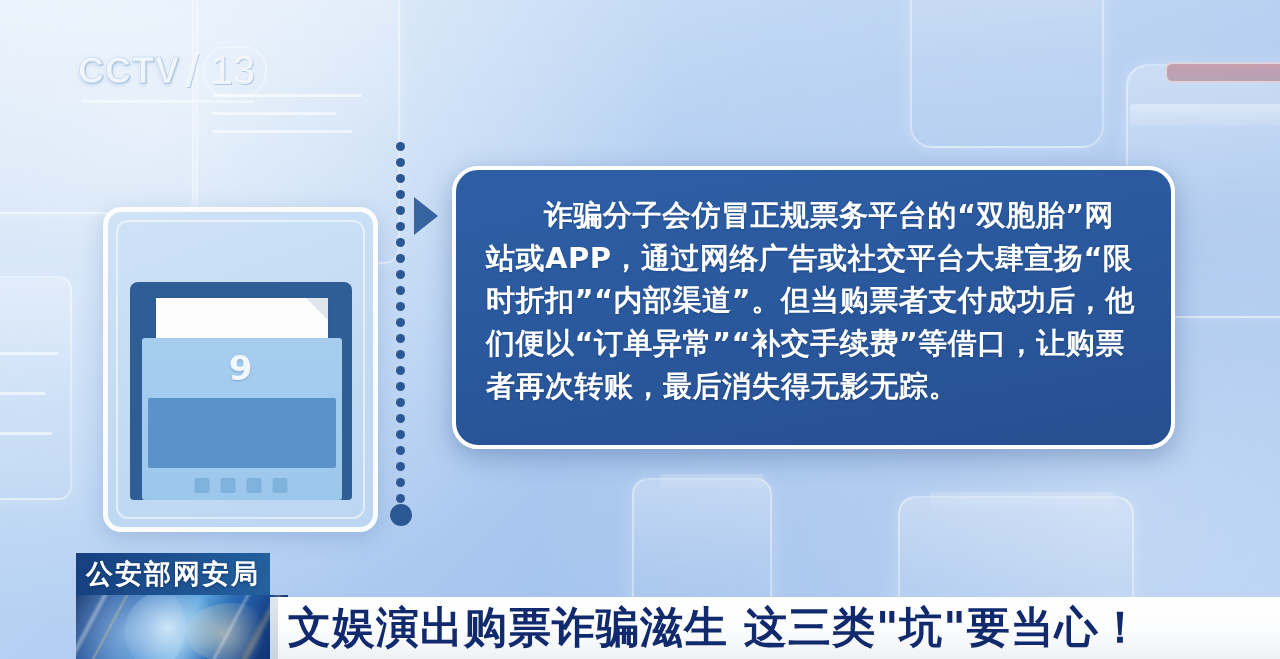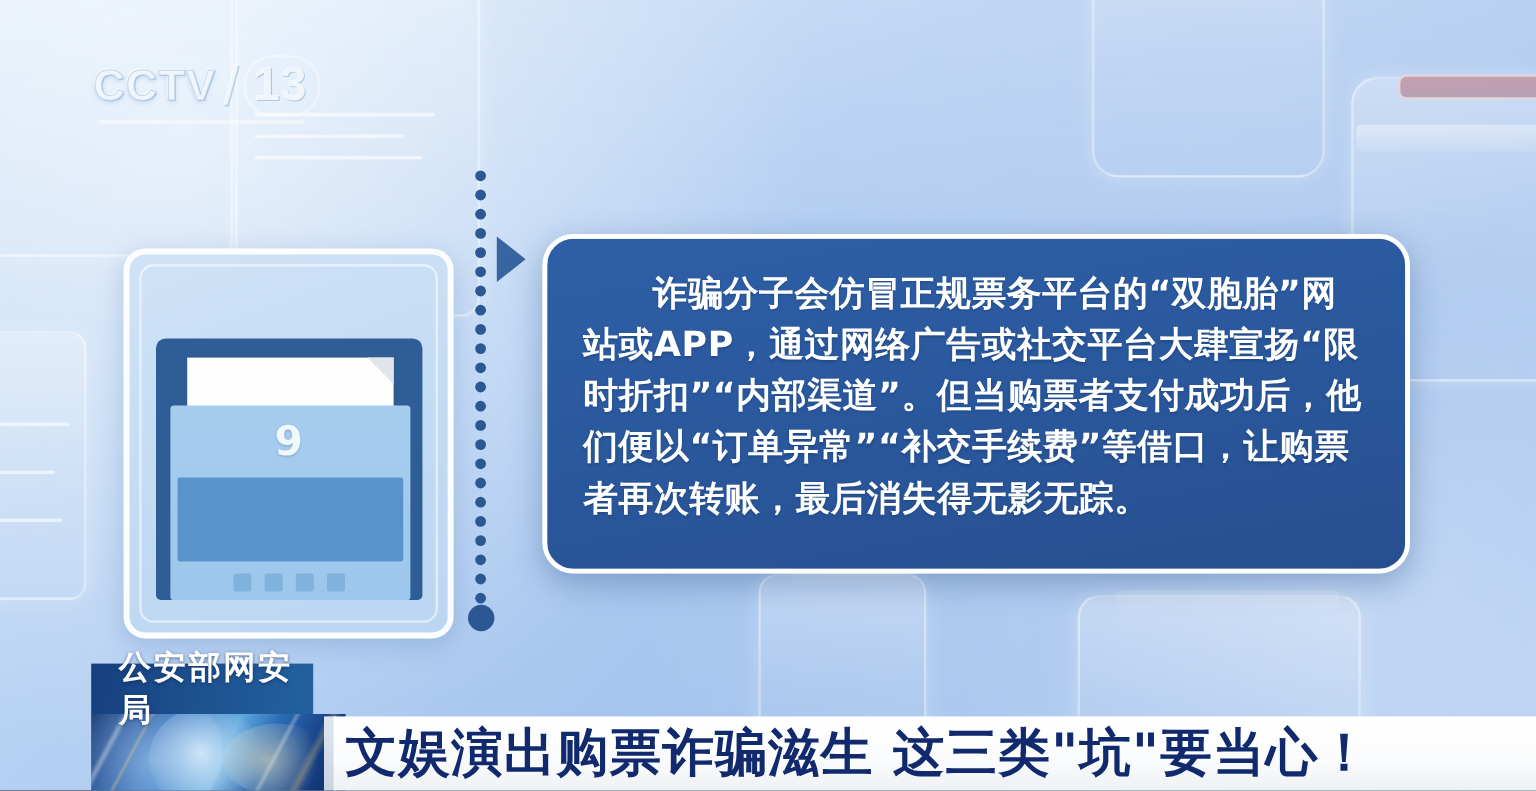--- a/index.html
+++ b/index.html
@@ -86,21 +86,21 @@
   }
   .logo-slash {
     font-size: 46px;
     font-weight: 400;
     color: rgba(255,255,255,0.85);
     margin: 0 2px 0 4px;
     text-shadow: 1px 1px 0 rgba(120,160,205,0.7);
   }
   .logo-13 {
     font-size: 40px;
-    font-weight: 700;
+    font-weight: 400;
     color: rgba(255,255,255,0.92);
     padding: 0 10px 2px 6px;
     border: 2px solid rgba(255,255,255,0.55);
     border-radius: 24px;
     text-shadow: 1px 1px 0 rgba(120,160,205,0.8);
   }
   .logo-underline {
     width: 172px;
     height: 3px;
     background: rgba(255,255,255,0.75);
@@ -262,21 +262,21 @@
       -2px 2px 0 #dcebfa,
       2px 2px 0 #dcebfa,
       0 0 6px rgba(220,235,250,0.9),
       0 3px 7px rgba(30,70,125,0.35);
   }
 
   
   .panel {
     position: absolute;
     left: 452px;
-    top: 195px;
+    top: 166px;
     width: 723px;
     height: 283px;
     background: linear-gradient(170deg, #2e5fa6 0%, #2a589d 48%, #274f90 100%);
     border: 4px solid #ffffff;
     border-radius: 26px;
     box-shadow: 0 8px 26px rgba(40,75,130,0.35);
     box-sizing: border-box;
   }
   .panel-text {
     position: absolute;
@@ -355,23 +355,22 @@
     font-weight: 700;
     letter-spacing: 2px;
     font-family: "DejaVu Sans", "Liberation Sans", sans-serif;
     text-shadow: 0 1px 3px rgba(10,35,80,0.6);
   }
   .tag-a {
     width: 212px;
     background: linear-gradient(100deg, #1d4f96 0%, #2f74bf 35%, #56a5e0 72%, #2e7ec6 100%);
   }
   .tag-b {
-    width: 162px;
+    width: 194px;
     background: linear-gradient(100deg, #163f7e 0%, #1d508f 45%, #24619f 100%);
-    padding-left: 23px;
   }
 
   .lt-headline-bar {
     position: absolute;
     left: 278px;
     bottom: 0;
     right: 0;
     height: 62px;
     background: linear-gradient(180deg, #ffffff 0%, #fbfcfd 55%, #eef1f4 100%);
     display: flex;

